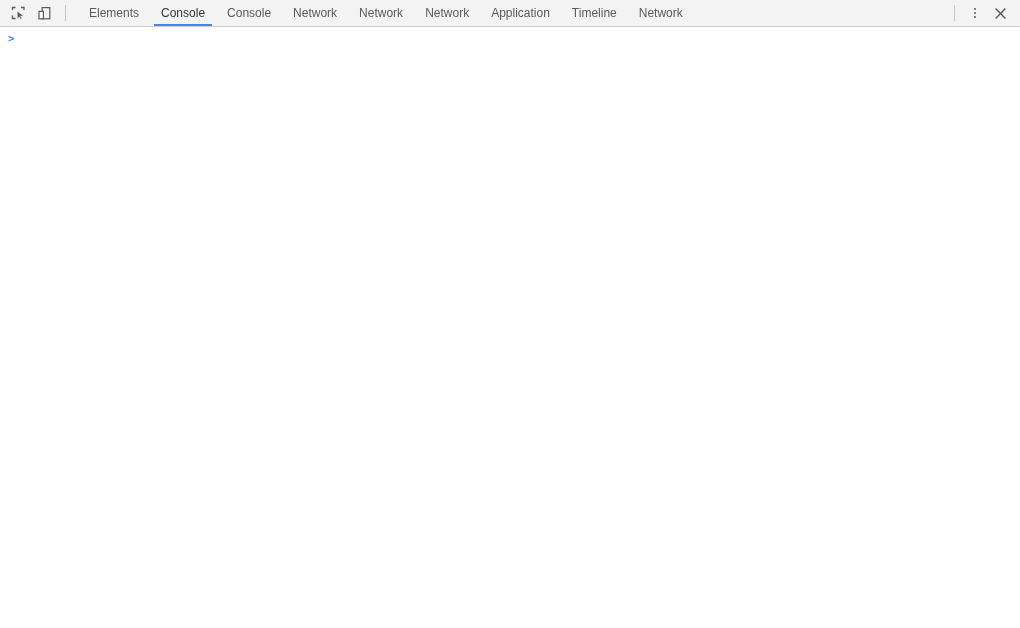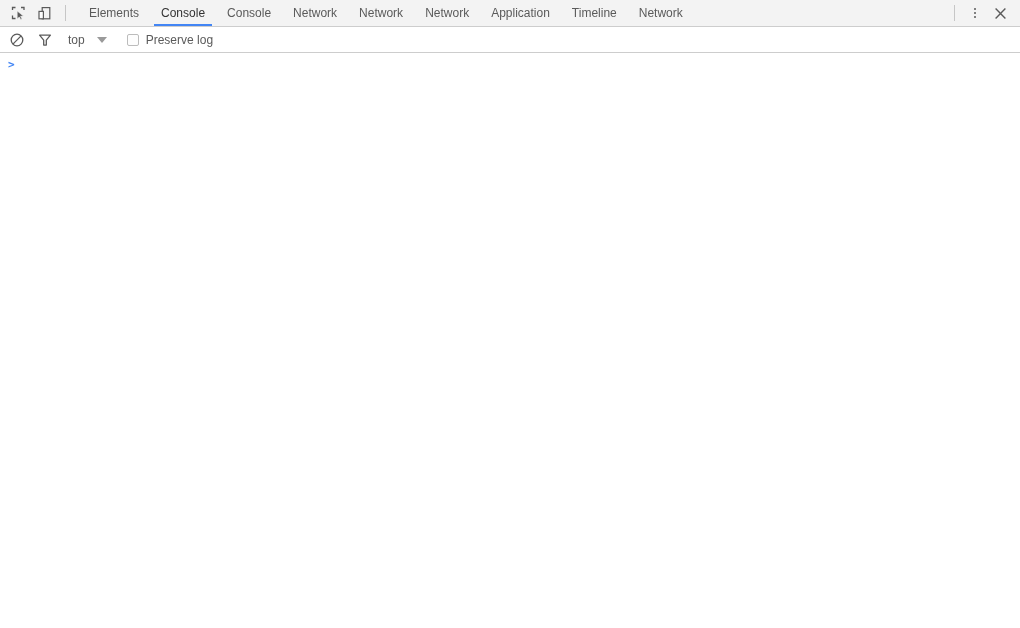--- a/index.html
+++ b/index.html
@@ -288,45 +288,20 @@
         <i></i>
       </div>
       <div class="closebtn" title="Close">
         <svg width="13" height="13" viewBox="0 0 13 13">
           <path d="M1.6 1.6 L11.4 11.4 M11.4 1.6 L1.6 11.4" stroke="#5a5a5a" stroke-width="1.4" fill="none"></path>
         </svg>
       </div>
     </div>
   </div>
 
-  <div class="filterbar">
-
-    <div class="fbtn" title="Clear console">
-      <svg width="14" height="14" viewBox="0 0 14 14">
-        <circle cx="7" cy="7" r="5.8" fill="none" stroke="#5a5a5a" stroke-width="1.3"></circle>
-        <path d="M2.9 11.1 L11.1 2.9" stroke="#5a5a5a" stroke-width="1.3"></path>
-      </svg>
-    </div>
-
-    <div class="fbtn" title="Filter">
-      <svg width="14" height="14" viewBox="0 0 14 14">
-        <path d="M1.6 2.2 L12.4 2.2 L8.3 7.2 L8.3 12.1 L5.7 12.1 L5.7 7.2 Z" fill="none" stroke="#5a5a5a" stroke-width="1.3" stroke-linejoin="round"></path>
-      </svg>
-    </div>
-
-    <div class="context-select">
-      <span class="ctx-label">top</span>
-      <span class="caret"></span>
-    </div>
-
-    <div class="preserve-wrap">
-      <span class="checkbox"></span>
-      <span class="preserve-label">Preserve log</span>
-    </div>
-  </div>
 
   <div class="console-body">
     <div class="console-messages"></div>
     <div class="prompt-line">
       <span class="prompt-chevron">&gt;</span>
       <input class="prompt-input" type="text" placeholder="" style="">
     </div>
   </div>
 
 </div>

